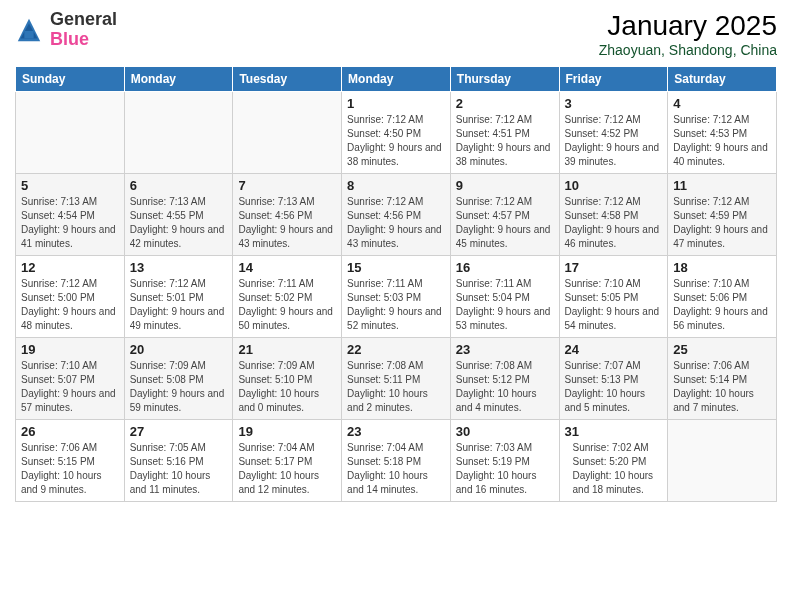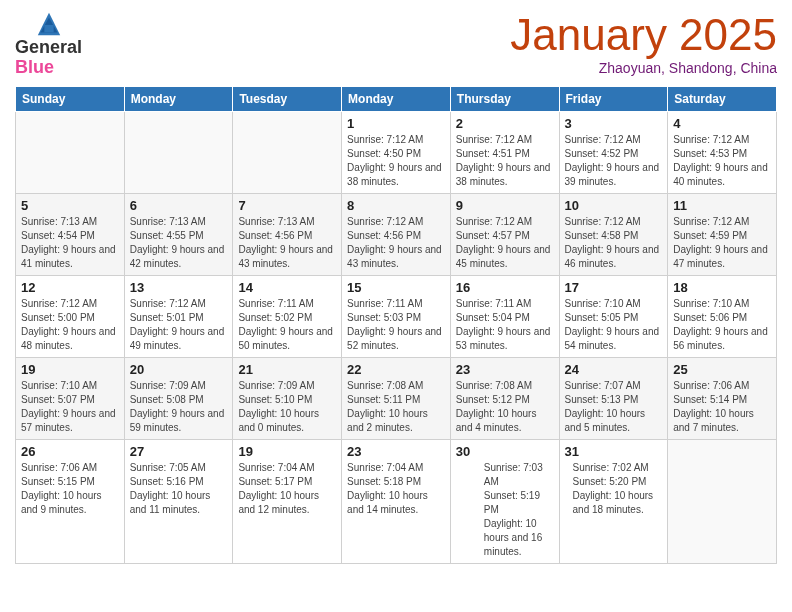--- a/index.html
+++ b/index.html
@@ -16,45 +16,44 @@
     }
     .header {
       display: flex;
       align-items: flex-start;
       justify-content: space-between;
       margin-bottom: 8px;
     }
     .logo {
       display: flex;
       align-items: center;
-      gap: 0;
-      flex-direction: column;
+      gap: 7px;
     }
     .logo-text {
       font-size: 18px;
       font-weight: bold;
       line-height: 1.1;
     }
     .logo-general { color: #333; }
     .logo-blue { color: #ec4899; }
     .logo-icon {
       width: 28px;
       height: 28px;
     }
     .title-block {
       text-align: right;
     }
     .month-title {
-      font-size: 44px;
+      font-size: 28px;
       font-weight: normal;
-      color: #c2410c;
+      color: #000000;
     }
     .subtitle {
       font-size: 14px;
-      color: #701a75;
+      color: #14532d;
     }
     .calendar {
       width: 100%;
       border-collapse: collapse;
       table-layout: fixed;
     }
     .calendar th {
       background: #2e75b6;
       color: white;
       text-align: left;
@@ -307,21 +306,21 @@
 Daylight: 10 hours and 12 minutes.</div>
           </td>
           <td>
             <span class="day-num">23</span>
             <div class="day-info" style="white-space: pre-line;">Sunrise: 7:04 AM
 Sunset: 5:18 PM
 Daylight: 10 hours and 14 minutes.</div>
           </td>
           <td>
             <span class="day-num">30</span>
-            <div class="day-info" style="white-space: pre-line; margin-left: 28px;">Sunrise: 7:03 AM
+            <div class="day-info" style="white-space: pre-line;">Sunrise: 7:03 AM
 Sunset: 5:19 PM
 Daylight: 10 hours and 16 minutes.</div>
           </td>
           <td>
             <span class="day-num">31</span>
             <div class="day-info" style="white-space: pre-line; margin-left: 8px;">Sunrise: 7:02 AM
 Sunset: 5:20 PM
 Daylight: 10 hours and 18 minutes.</div>
           </td>
           <td class="empty"></td>

